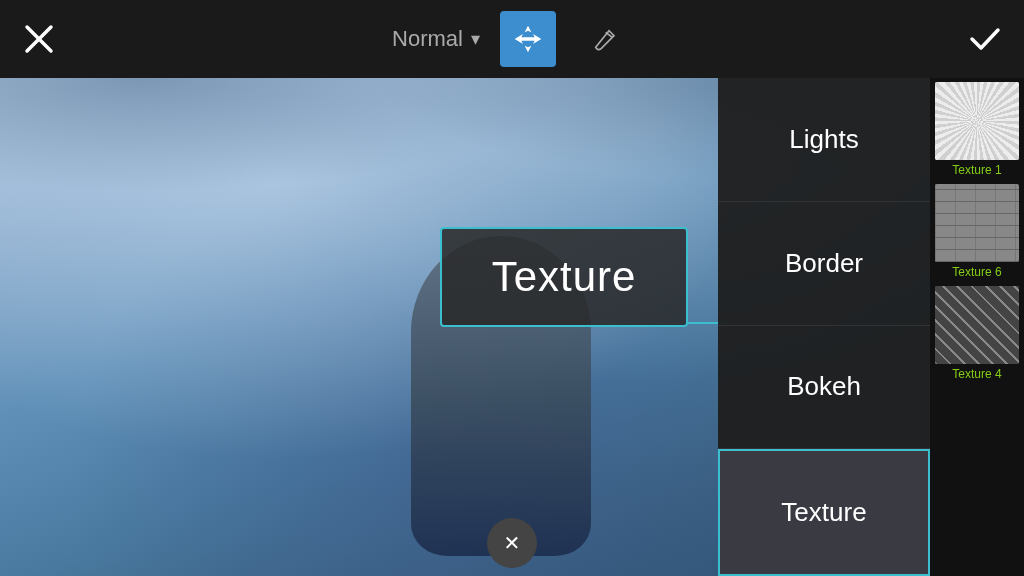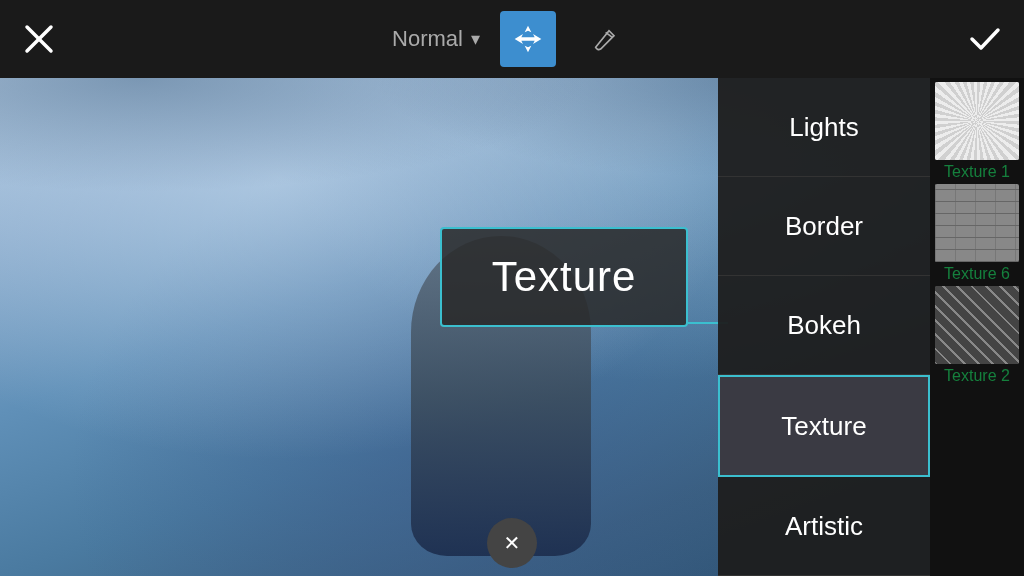--- a/index.html
+++ b/index.html
@@ -245,22 +245,22 @@
     }
 
     .thumb-img {
       width: 84px;
       height: 78px;
       border-radius: 2px;
       overflow: hidden;
     }
 
     .thumb-label {
-      color: #15803d;
-      font-size: 16px;
+      color: #84cc16;
+      font-size: 12px;
       margin-top: 3px;
     }
 
     
     .thumb-texture1 {
       background: #e0e0e0;
       position: relative;
       overflow: hidden;
     }
     .thumb-texture1::before {
@@ -383,35 +383,32 @@
     </div>
     <div class="filter-item">
       <span class="filter-item-label">Border</span>
     </div>
     <div class="filter-item">
       <span class="filter-item-label">Bokeh</span>
     </div>
     <div class="filter-item active">
       <span class="filter-item-label">Texture</span>
     </div>
-    <div class="filter-item">
-      <span class="filter-item-label">Artistic</span>
-    </div>
   </div>
 
 <div id="thumbnails-panel">
 <div class="thumb-item">
       <div class="thumb-img thumb-texture1"></div>
       <span class="thumb-label">Texture 1</span>
     </div>
     <div class="thumb-item">
       <div class="thumb-img thumb-texture2"></div>
       <span class="thumb-label">Texture 6</span>
     </div>
     <div class="thumb-item">
       <div class="thumb-img thumb-texture4"></div>
-      <span class="thumb-label">Texture 2</span>
+      <span class="thumb-label">Texture 4</span>
     </div>
   </div>
 
 <div id="thumb-close-btn">
   <span style="color:white;font-size:20px;">✕</span>
 </div>
 
 </body></html>

